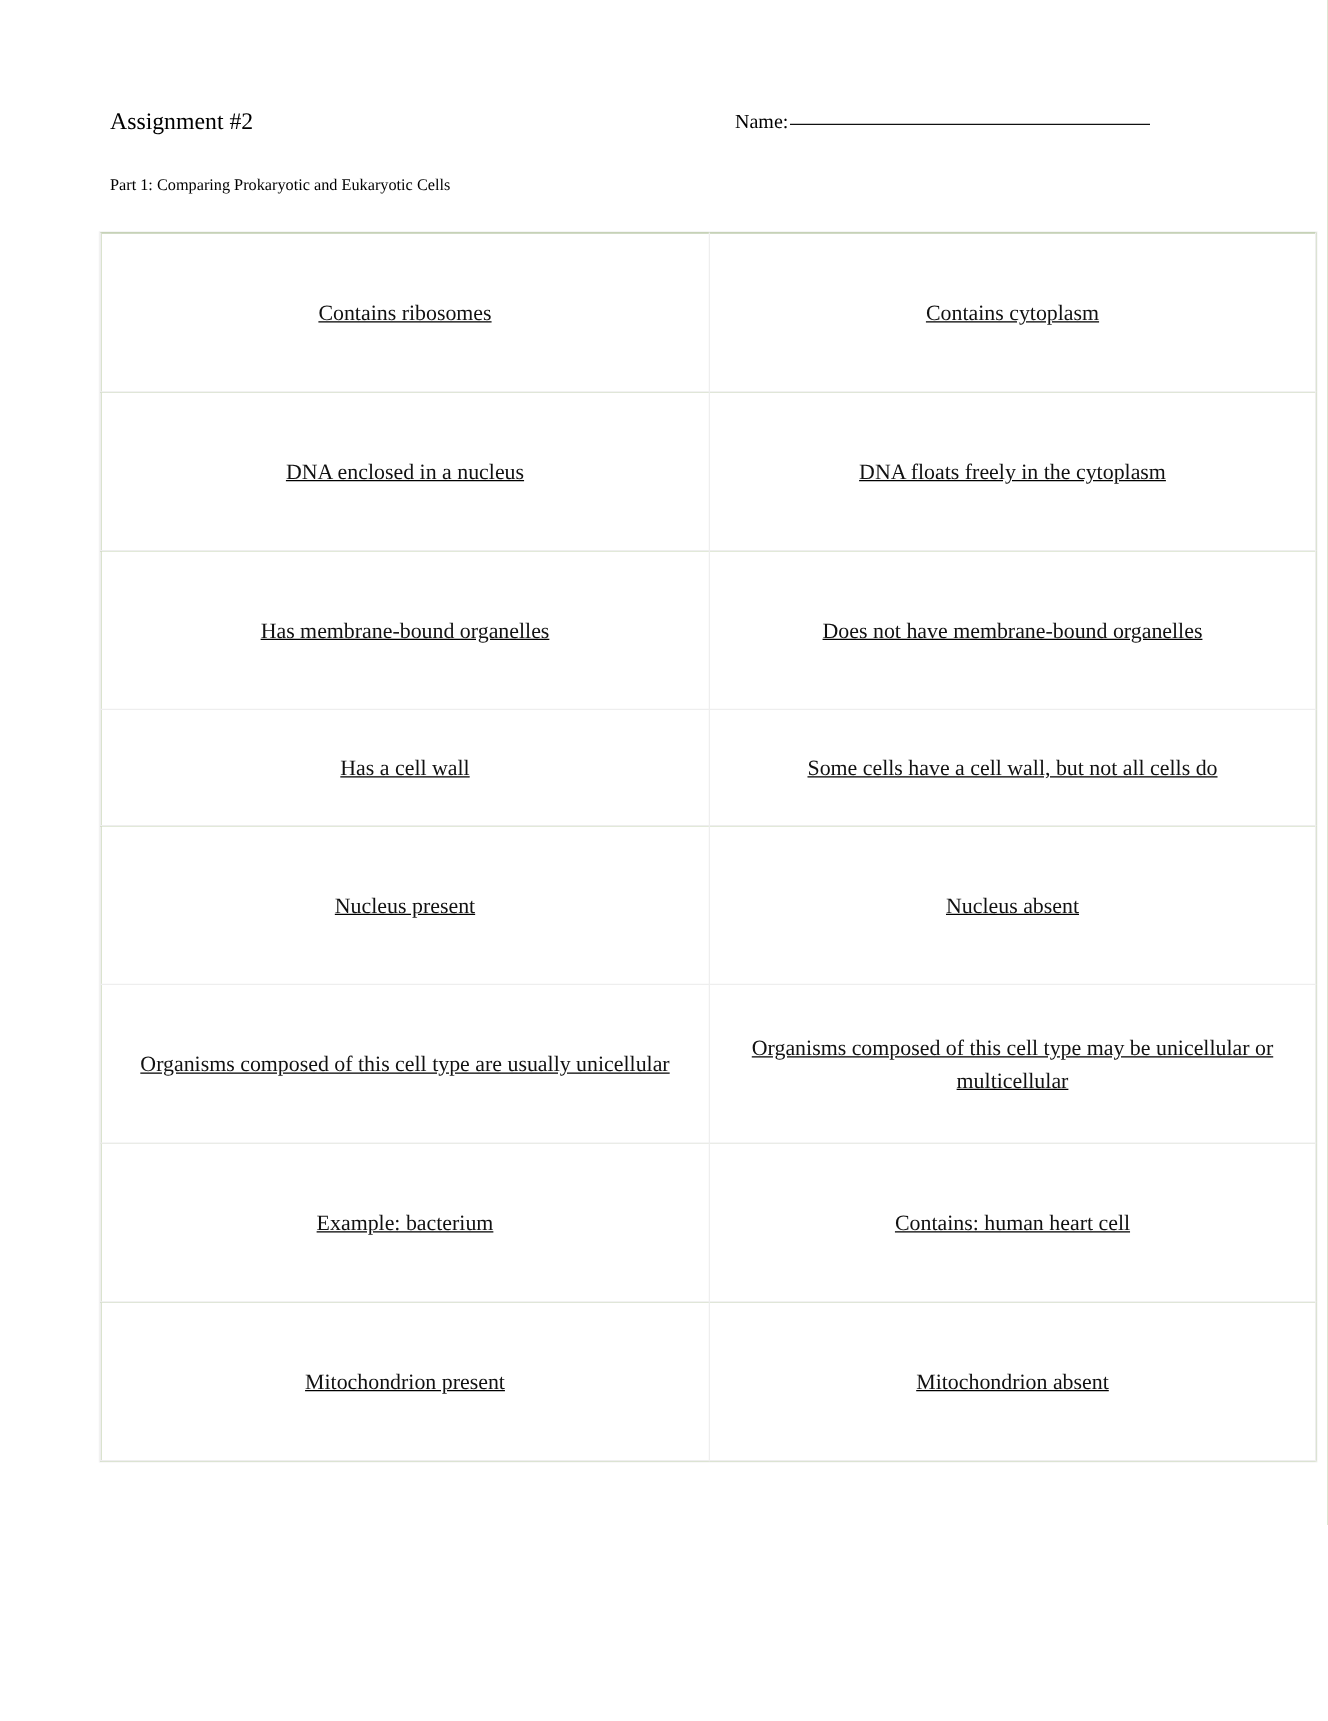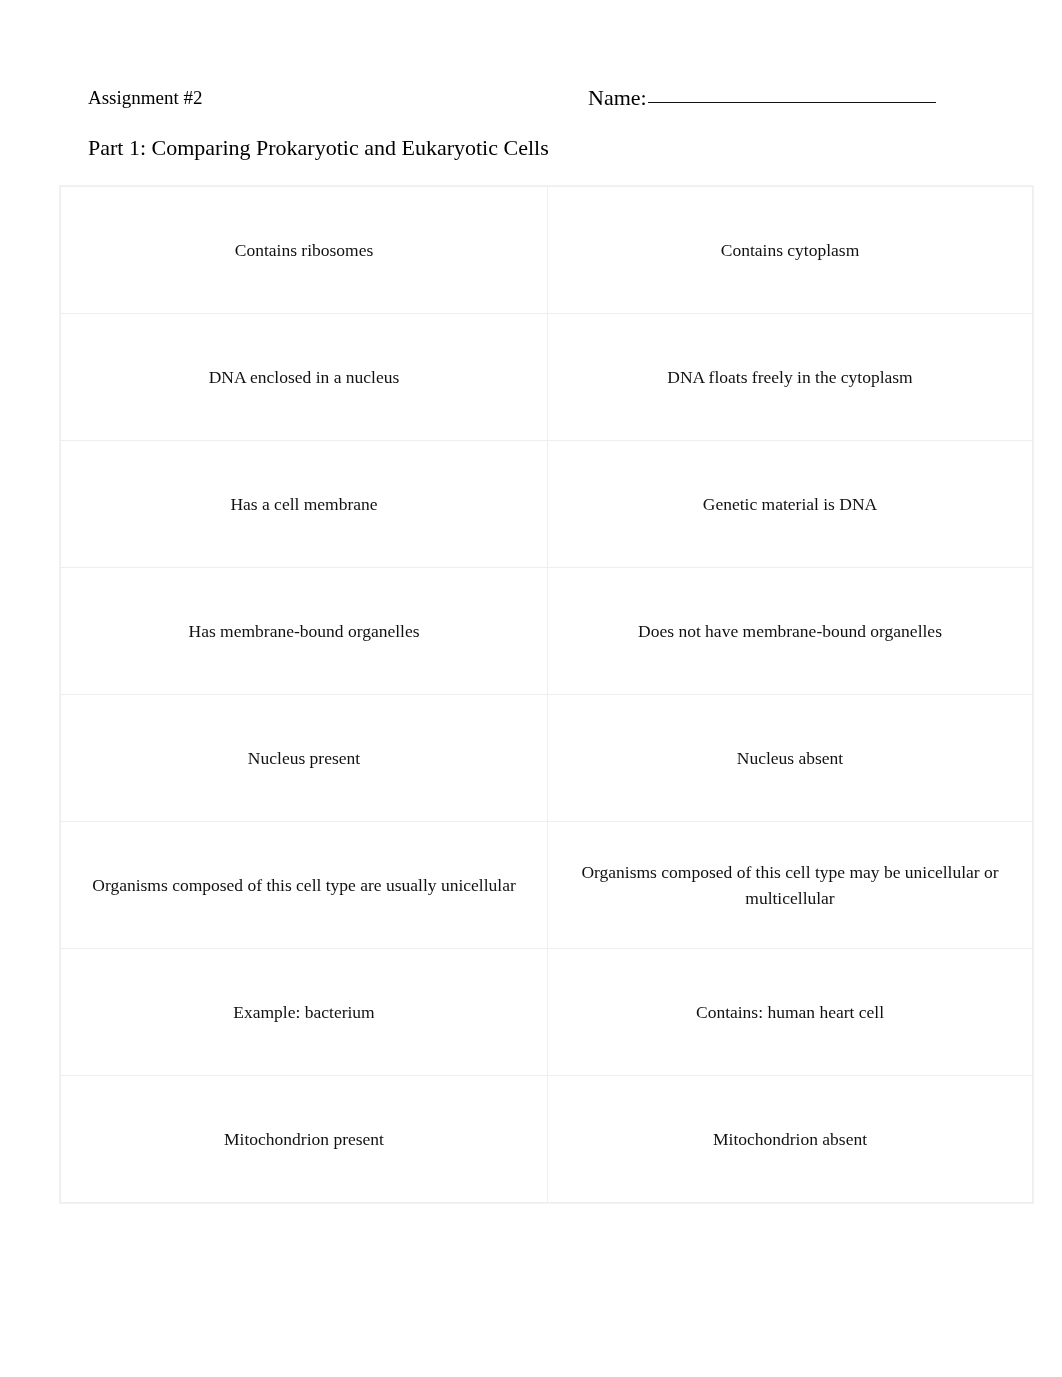--- a/index.html
+++ b/index.html
@@ -38,66 +38,67 @@
     left: 0;
     top: 0;
     font-size: 19px;
     line-height: 24px;
     white-space: nowrap;
   }
   .name-block {
     position: absolute;
     left: 500px;
     top: 0;
-    font-size: 22px;
+    font-size: 16px;
     line-height: 24px;
     white-space: nowrap;
   }
   .name-label {
     display: inline-block;
   }
   .name-rule {
     display: inline-block;
     width: 288px;
     border-bottom: 1.6px solid #111111;
     vertical-align: 2px;
     margin-left: 1px;
   }
 
   .part-heading {
     position: absolute;
     left: 88px;
     top: 136px;
-    font-size: 22px;
+    font-size: 13px;
     line-height: 24px;
     white-space: nowrap;
     text-align: center;
   }
 
   
   .scan-band {
     position: absolute;
     left: 88px;
     top: 134px;
     width: 475px;
     height: 32px;
     background: #f7f7f7;
     z-index: -1;
   }
 
   
   .cards-table {
     position: absolute;
-    left: 60px;
+    left: 80px;
     top: 186px;
     width: 898px;
     border-collapse: collapse;
     table-layout: fixed;
     background: #4d7c0f;
     box-shadow: 0 0 0 1px #f2f2f2;
+    text-decoration: underline;
   }
   .cards-table td {
     border: 1px solid #eeeeee;
     background: #ffffff;
     text-align: center;
     vertical-align: middle;
     font-size: 17.5px;
     line-height: 26px;
     padding: 4px 18px;
     color: #111111;
@@ -142,38 +143,38 @@
 
       <tr class="r-tall">
         <td class="col-left">
           <span class="cell-text">DNA enclosed in a nucleus</span>
         </td>
         <td class="col-right">
           <span class="cell-text">DNA floats freely in the cytoplasm</span>
         </td>
       </tr>
 
-      <tr class="r-tall">
-        <td class="col-left">
-          <span class="cell-text">Has a cell membrane</span>
-        </td>
-        <td class="col-right">
-          <span class="cell-text">Genetic material is DNA</span>
-        </td>
-      </tr>
 
       <tr class="r-tall">
         <td class="col-left">
           <span class="cell-text">Has membrane-bound organelles</span>
         </td>
         <td class="col-right">
           <span class="cell-text">Does not have membrane-bound organelles</span>
         </td>
       </tr>
 
+      <tr class="r-short">
+        <td class="col-left">
+          <span class="cell-text">Has a cell wall</span>
+        </td>
+        <td class="col-right">
+          <span class="cell-text">Some cells have a cell wall, but not all cells do</span>
+        </td>
+      </tr>
 
       <tr class="r-tall">
         <td class="col-left">
           <span class="cell-text">Nucleus present</span>
         </td>
         <td class="col-right">
           <span class="cell-text">Nucleus absent</span>
         </td>
       </tr>
 

